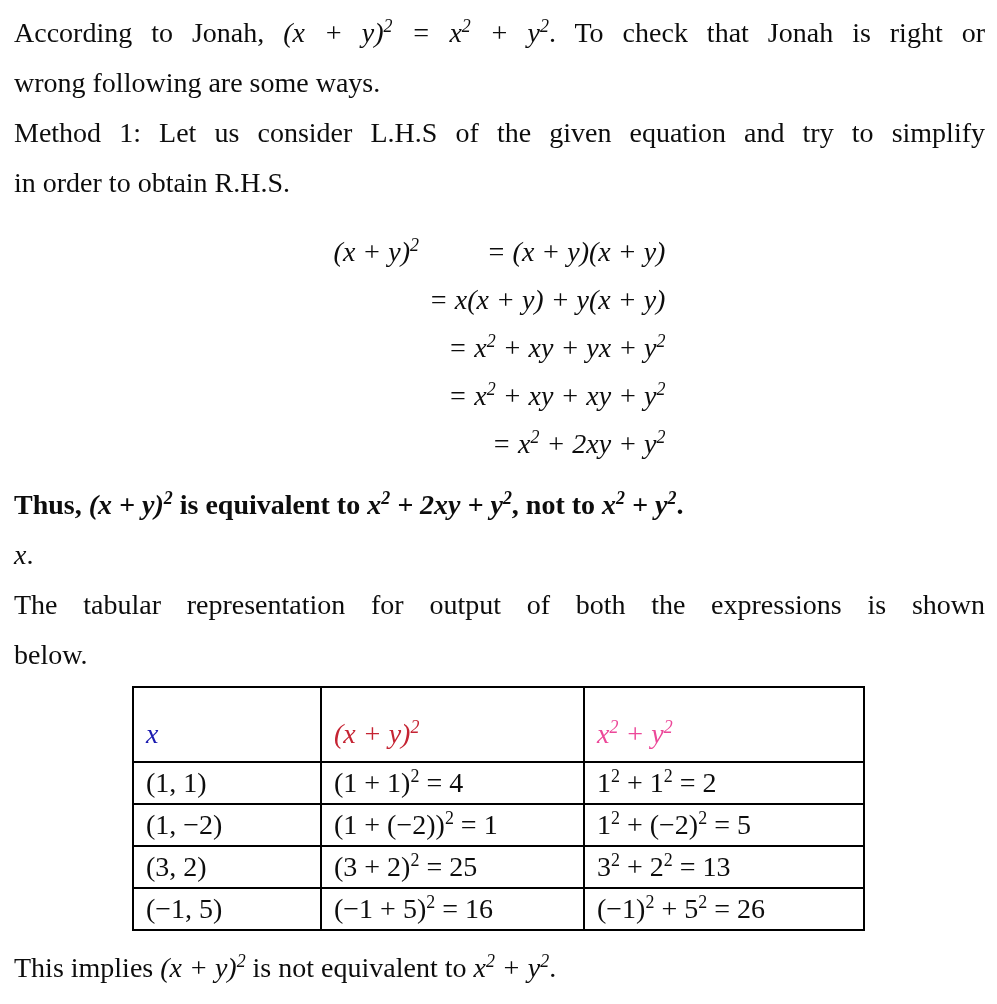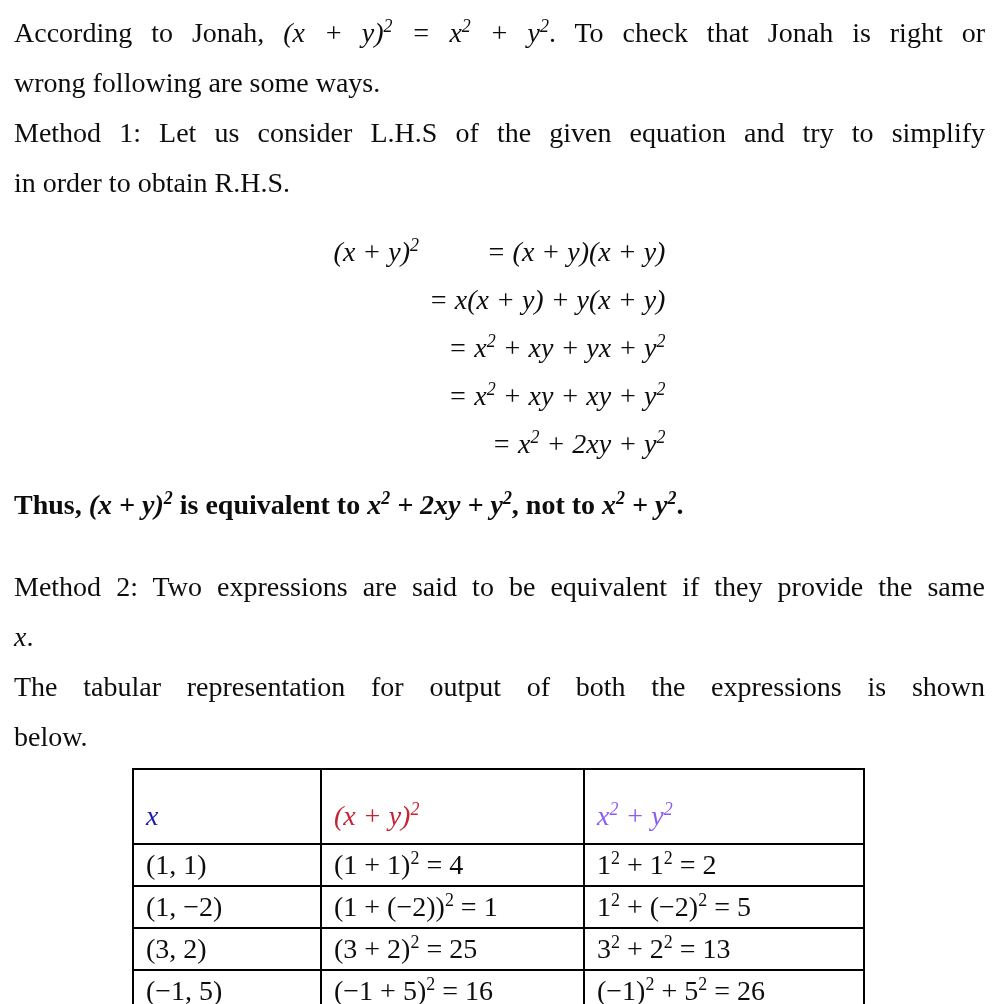--- a/index.html
+++ b/index.html
@@ -77,37 +77,36 @@
     <div class="lhs"></div>
     <div class="rhs">= x<sup>2</sup> + xy + yx + y<sup>2</sup></div>
     <div class="lhs"></div>
     <div class="rhs">= x<sup>2</sup> + xy + xy + y<sup>2</sup></div>
     <div class="lhs"></div>
     <div class="rhs">= x<sup>2</sup> + 2xy + y<sup>2</sup></div>
   </div>
 
   <p class="line thus"><span>Thus, </span><span class="math">(x + y)<sup>2</sup></span><span> is equivalent to </span><span class="math">x<sup>2</sup> + 2xy + y<sup>2</sup></span><span>, not to </span><span class="math">x<sup>2</sup> + y<sup>2</sup></span><span>.</span></p>
 
-  <p class="line just m2"><span>Method 2:  Two expressions are said to be equivalent if they provide the same</span></p>
   <p class="line"><span class="math">x</span><span>.</span></p>
 
   <p class="line just"><span>The tabular representation for output of both the expressions is shown</span></p>
   <p class="line"><span>below.</span></p>
 
   <table class="tbl">
     <colgroup>
         <col class="c1">
         <col class="c2">
         <col class="c3">
       </colgroup>
     <tbody>
         <tr>
       <th style="color: rgb(27, 27, 176);">x</th>
       <th style="color: rgb(197, 36, 51);">(x + y)<sup>2</sup></th>
-      <th style="color: #8b5cf6;">x<sup>2</sup> + y<sup>2</sup></th>
+      <th style="color: #ec4899;">x<sup>2</sup> + y<sup>2</sup></th>
     </tr>
     <tr>
       <td>(1, 1)</td>
       <td>(1 + 1)<sup>2</sup> = 4</td>
       <td>1<sup>2</sup> + 1<sup>2</sup> = 2</td>
     </tr>
     <tr>
       <td>(1, −2)</td>
       <td>(1 + (−2))<sup>2</sup> = 1</td>
       <td>1<sup>2</sup> + (−2)<sup>2</sup> = 5</td>

